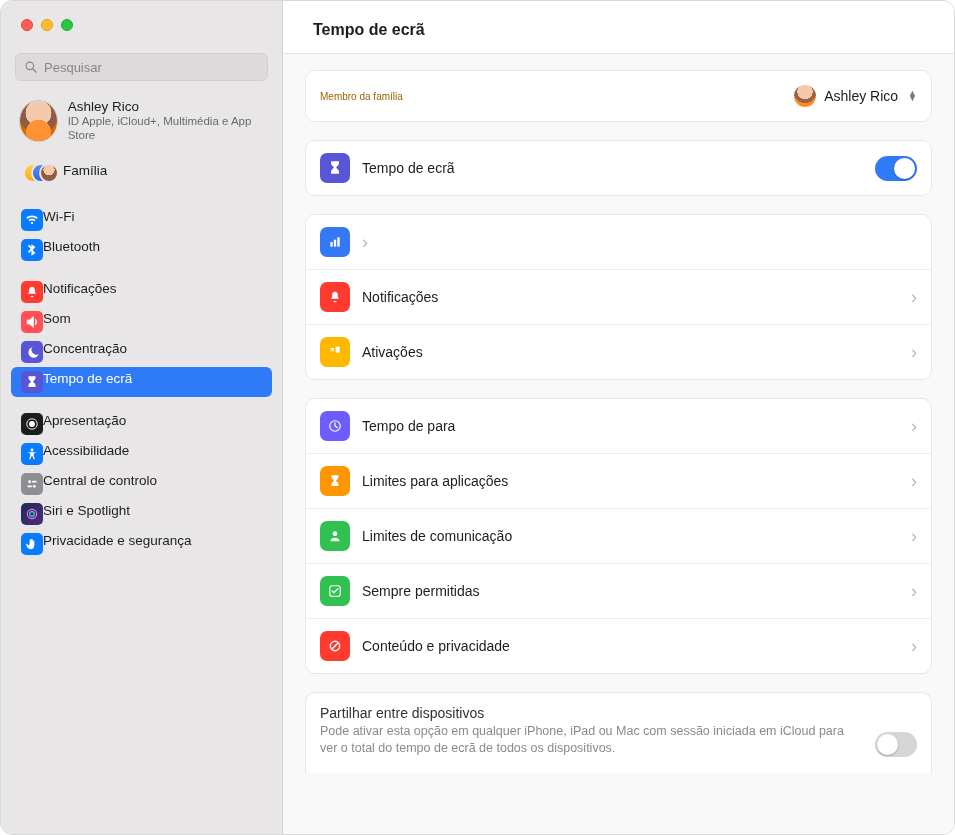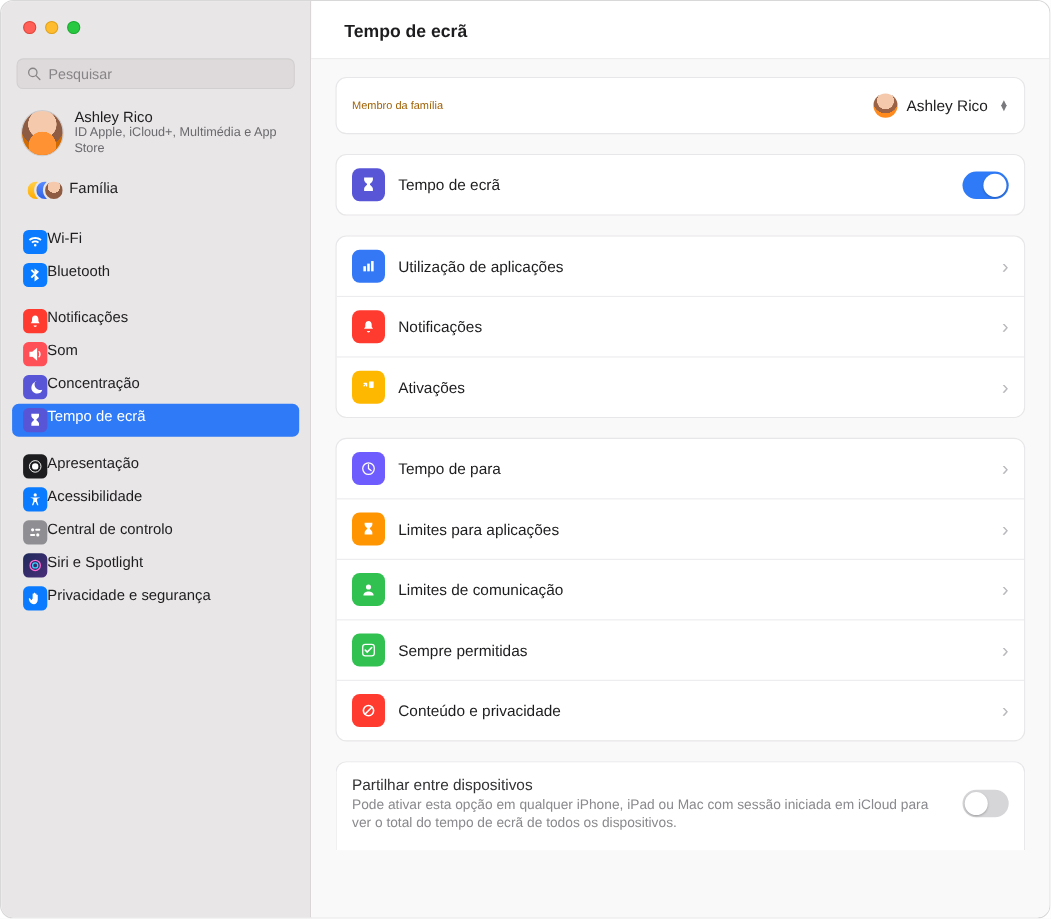--- a/index.html
+++ b/index.html
@@ -88,21 +88,21 @@
   .updown { display:flex; flex-direction:column; color:#7a7a7e; line-height:0.55; font-size:9px; margin-left:2px;}
 
   
   .toggle { width:42px; height:25px; border-radius:20px; position:relative; }
   .toggle.on { background:#2f7af6; }
   .toggle.off{ background:#d6d6d9; }
   .toggle::after{ content:""; position:absolute; width:21px;height:21px;border-radius:50%; background:#fff; top:2px; box-shadow:0 1px 2px rgba(0,0,0,.25);}
   .toggle.on::after{ right:2px; }
   .toggle.off::after{ left:2px; }
 
-  .share-block { padding: 12px 14px 16px 14px; display:flex; gap:15px; align-items:center;}
+  .share-block { padding: 12px 14px 16px 14px; display:flex; gap:15px; align-items:flex-end;}
   .share-text .title { font-size:14px; font-weight:500; color:#323234; margin-bottom:2px;}
   .share-text .desc  { font-size:12.5px; color:#8a8a8e; line-height:1.35; }
 
   
   .bg-blue   { background:#0a7bff; }
   .bg-blue2  { background:#3478f6; }
   .bg-red    { background:#ff3b30; }
   .bg-redpnk { background:#ff4f57; }
   .bg-orange { background:#ff9500; }
   .bg-yellow { background:#ffb800; }
@@ -293,21 +293,20 @@
 
       <div class="card" id="usage-card">
           <div class="row">
             <div class="ico bg-blue2">
               <svg width="14" height="14" viewBox="0 0 24 24">
                 <rect x="4" y="12" width="4" height="8" fill="#fff"></rect>
                 <rect x="10" y="8" width="4" height="12" fill="#fff"></rect>
                 <rect x="16" y="4" width="4" height="16" fill="#fff"></rect>
               </svg>
             </div>
-            <div class="label">Utilização de aplicações</div>
             <div class="chevron">›</div>
           </div>
           <div class="row">
             <div class="ico bg-red">
               <svg width="14" height="14" viewBox="0 0 24 24">
                 <path d="M12 3c3 0 5 2.5 5 6v3l2 3H5l2-3V9c0-3.5 2-6 5-6zm0 18c1.4 0 2.5-1 2.5-2.3h-5C9.5 20 10.6 21 12 21z" fill="#fff"></path>
               </svg>
             </div>
             <div class="label">Notificações</div>
             <div class="chevron">›</div>

